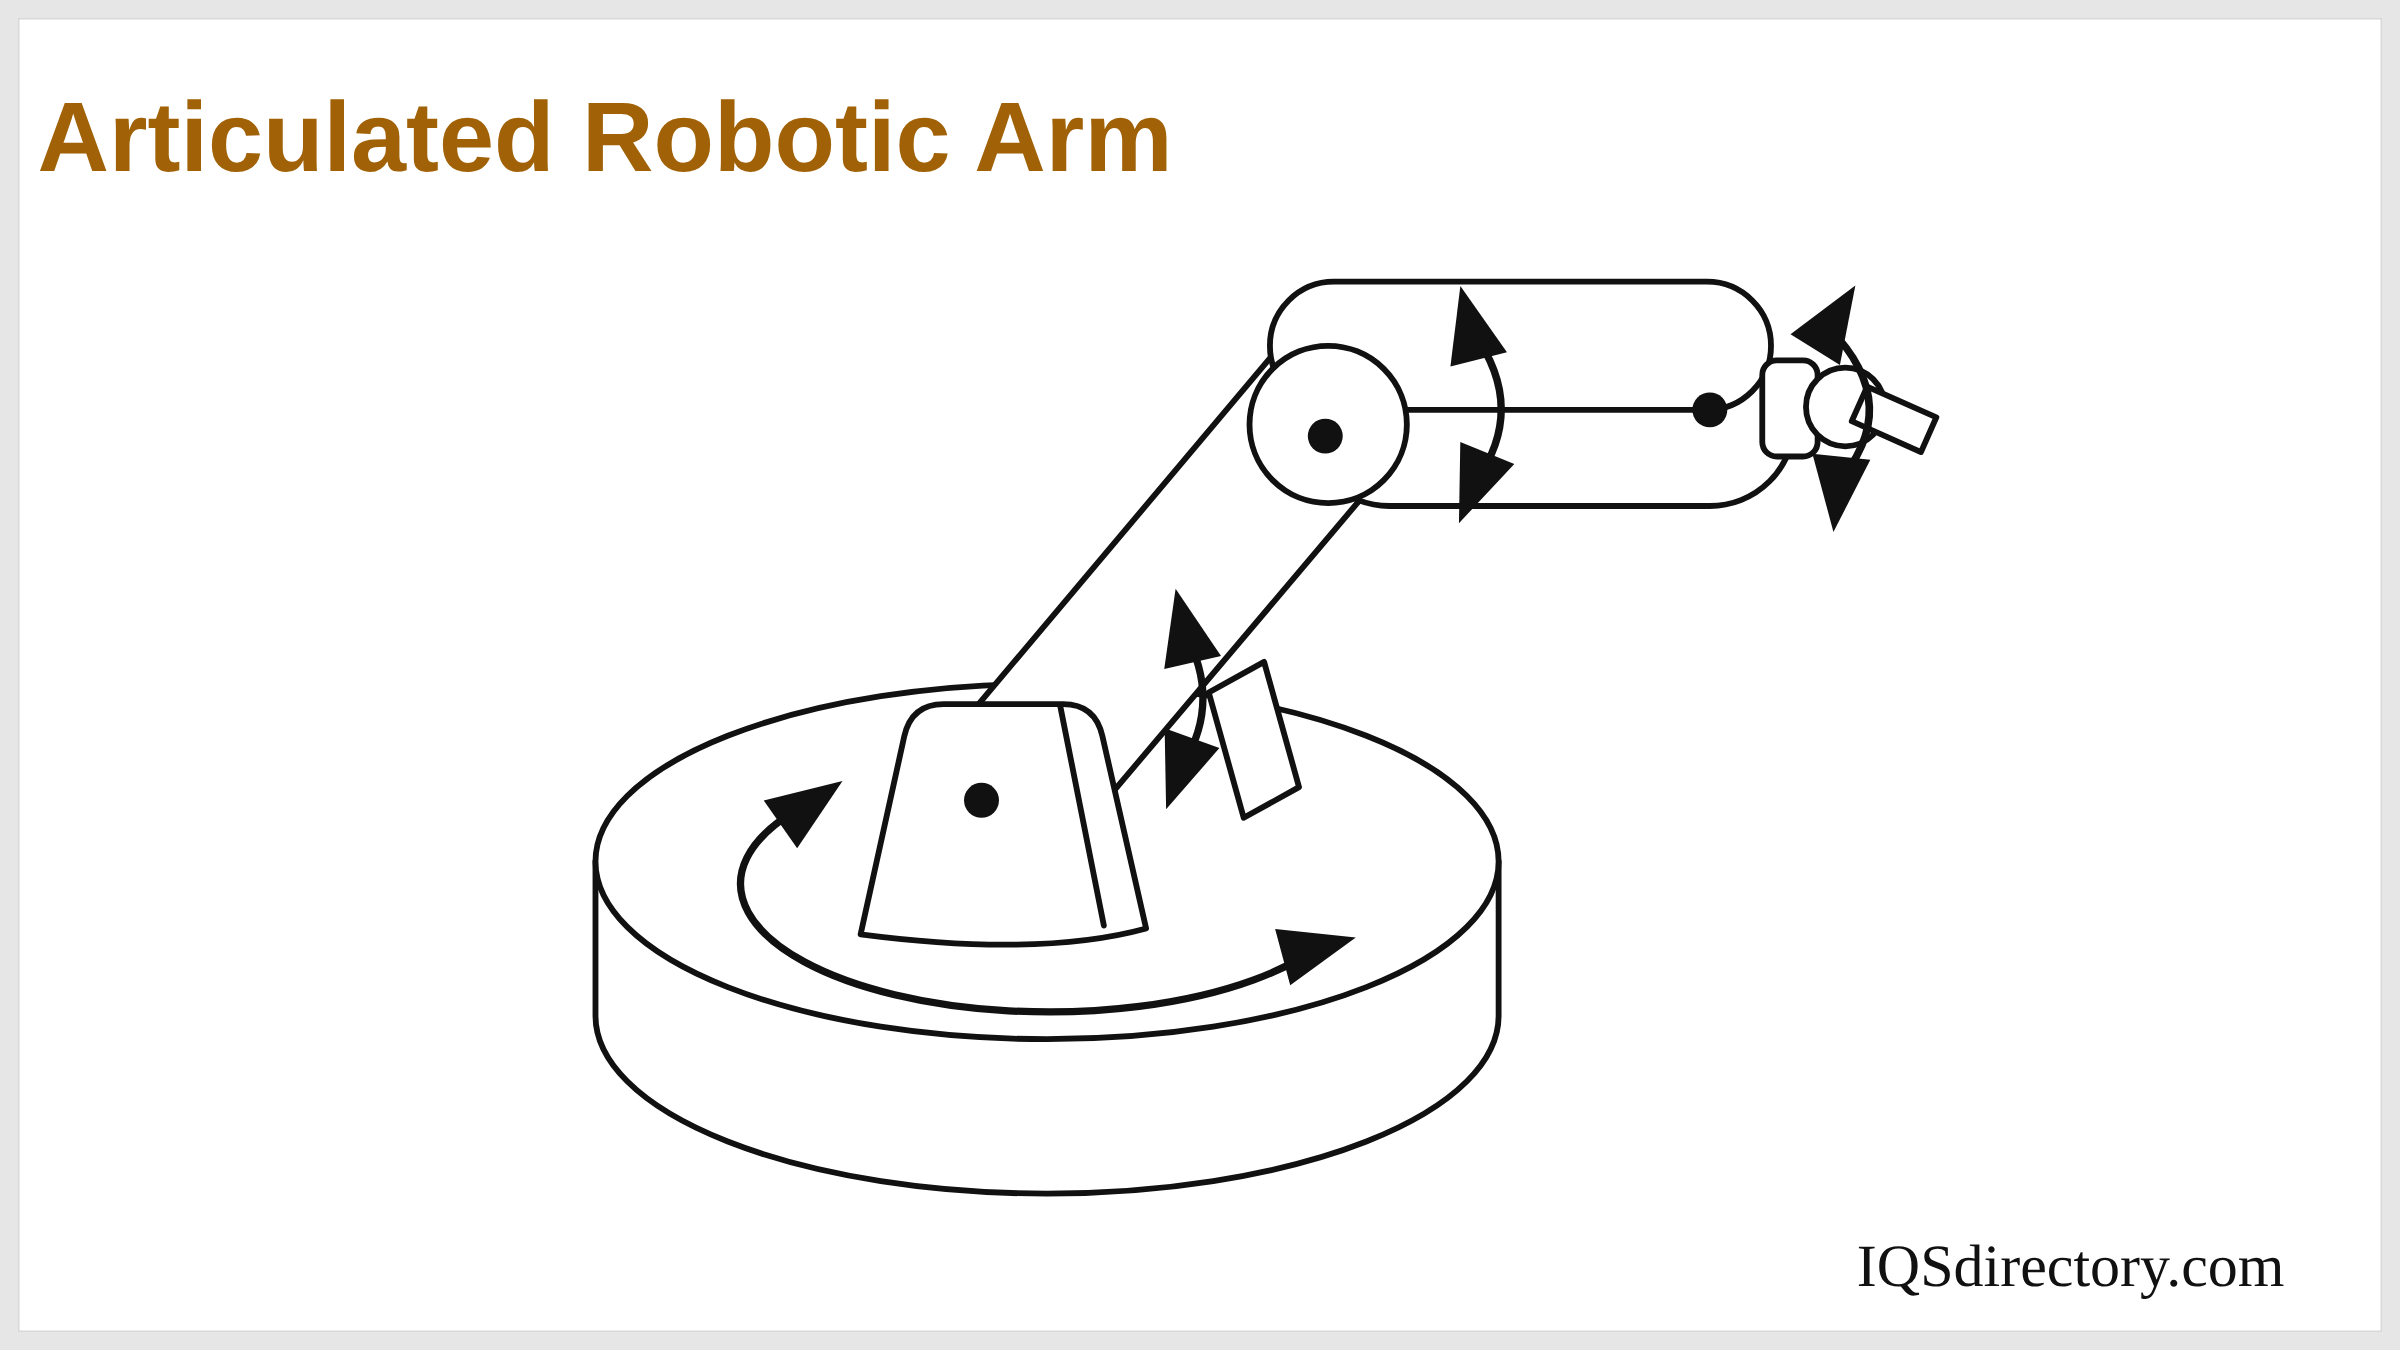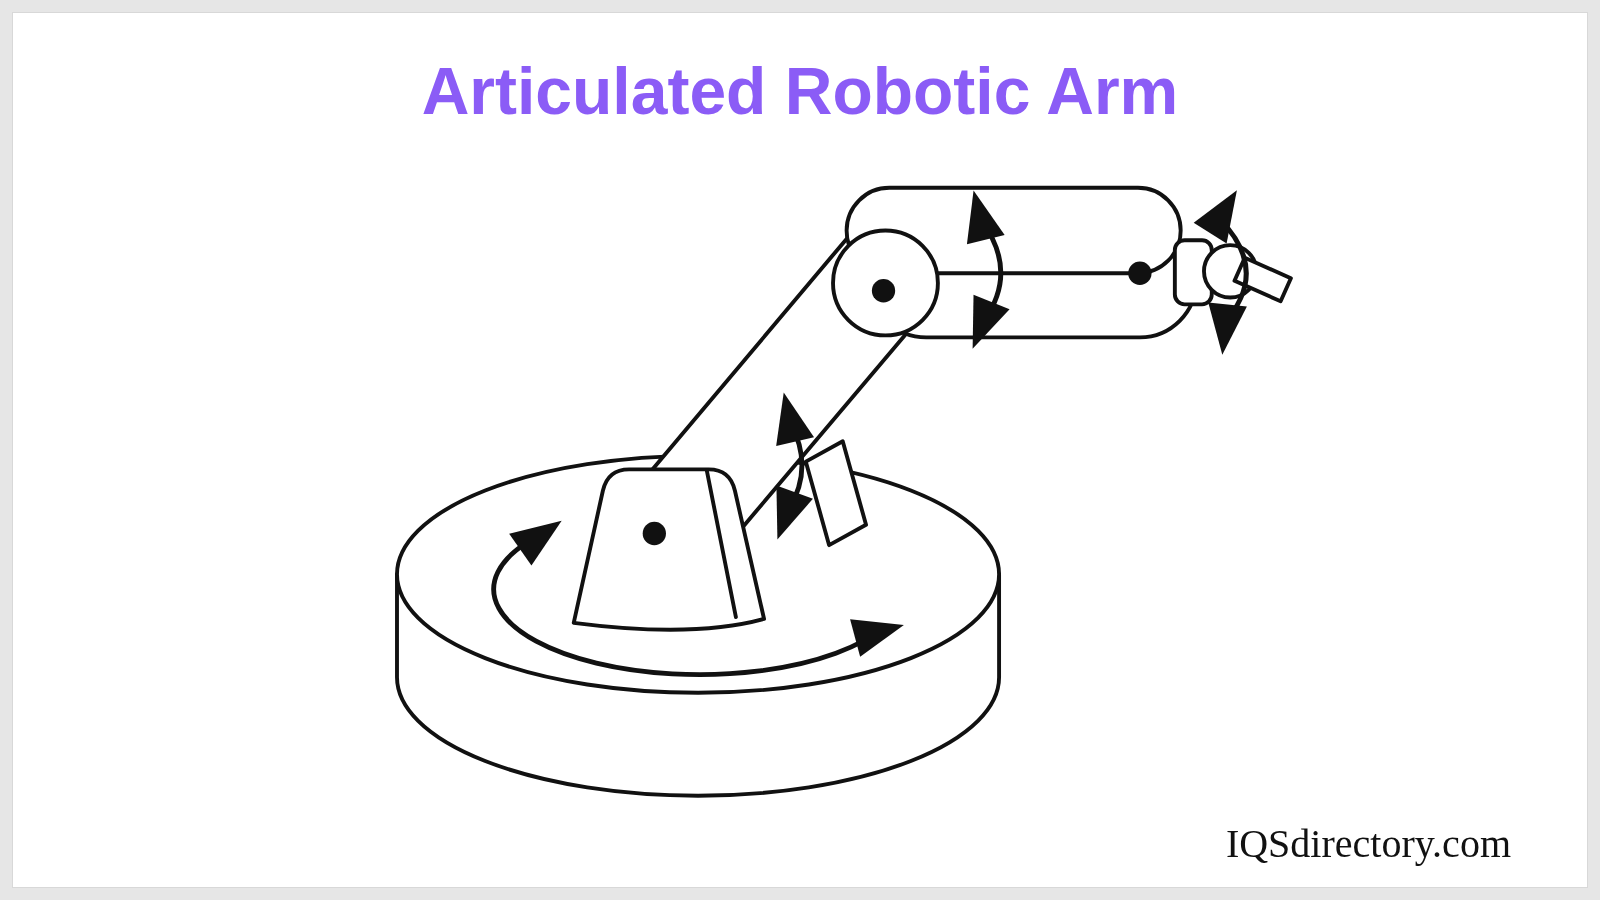--- a/index.html
+++ b/index.html
@@ -16,29 +16,29 @@
     width: 1574px; height: 874px;
     background: var(--paper, #ffffff);
     border: 1px solid #d8d8d8;
     overflow: hidden;
   }
   .title {
     position: absolute;
     top: 40px;
     left: 0;
     width: 100%;
-    text-align: center;
     font-size: 66px;
     font-weight: 600;
-    color: #8b5cf6;
+    color: #a16207;
     letter-spacing: 0px;
+    padding-left: 12px;
   }
   .watermark {
     position: absolute;
-    right: 76px;
+    right: 64px;
     bottom: 20px;
     font-family: "Liberation Serif", serif;
     font-size: 40px;
     color: #111111;
   }
   svg.drawing {
     position: absolute;
     left: 0; top: 0;
     width: 100%; height: 100%;
   }

